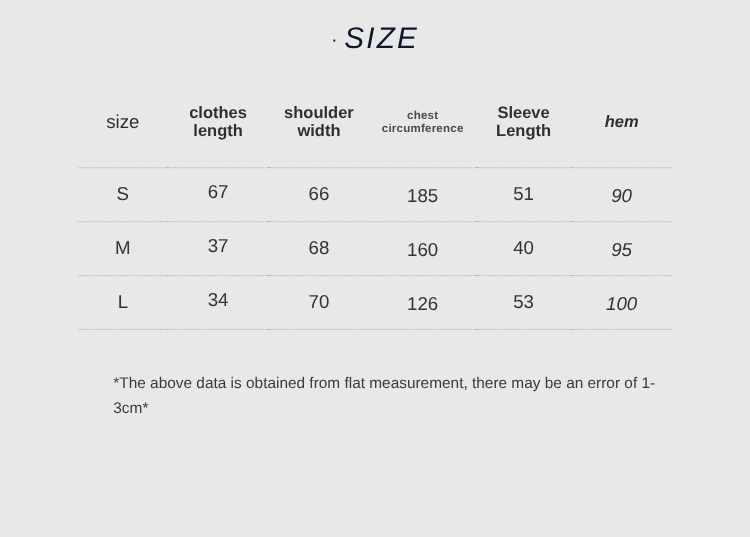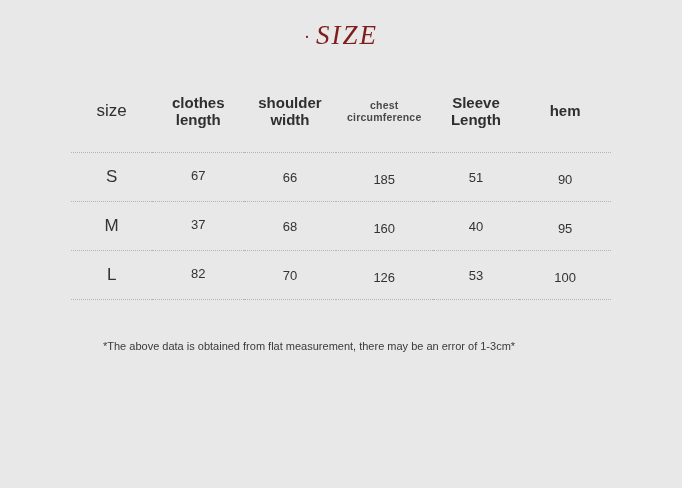--- a/index.html
+++ b/index.html
@@ -19,25 +19,25 @@
     width: 682px;
     height: 488px;
     box-sizing: border-box;
   }
   .title-row {
     text-align: center;
     padding-top: 20px;
     height: 42px;
   }
   .title {
-    font-family: Liberation Serif, serif;
+    font-family: Liberation Sans, sans-serif;
     font-style: italic;
     font-size: 27px;
     letter-spacing: 2px;
-    color: #7f1d1d;
+    color: #0f172a;
   }
   .title .dot {
     font-style: normal;
     font-size: 18px;
     vertical-align: middle;
     margin-right: 4px;
   }
   table.size-table {
     width: 540px;
     margin: 16px auto 0 auto;
@@ -60,45 +60,45 @@
   thead th.small {
     font-size: 10.5px;
     letter-spacing: 0.2px;
     color: #4a4a4a;
   }
   thead th.col-size {
     font-weight: normal;
     font-size: 17px;
   }
   tbody td {
-    font-size: 13px;
+    font-size: 17px;
     font-weight: normal;
     color: #333;
     height: 48px;
     border-top: 1px dotted #b4b4b4;
     padding: 0;
   }
   tbody tr:last-child td {
     border-bottom: 1px dotted #b4b4b4;
   }
   tbody td.col-size {
     font-size: 17px;
   }
   .col-size { width: 15%; }
   .col-1 { width: 17%; }
   .col-2 { width: 17%; }
   .col-3 { width: 18%; }
   .col-4 { width: 16%; }
-  .col-5 { width: 17%; }
+  .col-5 { width: 17%; font-style: italic; }
 
   .footnote {
     width: 540px;
     margin: 0 auto;
     padding-top: 38px;
-    font-size: 11px;
+    font-size: 14px;
     line-height: 1.55;
     color: #3a3a3a;
     text-align: left;
     padding-left: 32px;
     box-sizing: border-box;
   }
   
   .jit-up { position: relative; top: -2px; }
   .jit-dn { position: relative; top: 2px; }
 </style>
@@ -134,21 +134,21 @@
       <tr>
         <td class="col-size">M</td>
         <td class="col-1 jit-up">37</td>
         <td class="col-2">68</td>
         <td class="col-3 jit-dn">160</td>
         <td class="col-4">40</td>
         <td class="col-5 jit-dn">95</td>
       </tr>
       <tr>
         <td class="col-size">L</td>
-        <td class="col-1 jit-up">82</td>
+        <td class="col-1 jit-up">34</td>
         <td class="col-2">70</td>
         <td class="col-3 jit-dn">126</td>
         <td class="col-4">53</td>
         <td class="col-5 jit-dn">100</td>
       </tr>
     </tbody>
   </table>
 
   <div class="footnote">*The above data is obtained from flat measurement, there may be an error of 1-3cm*</div>
 

